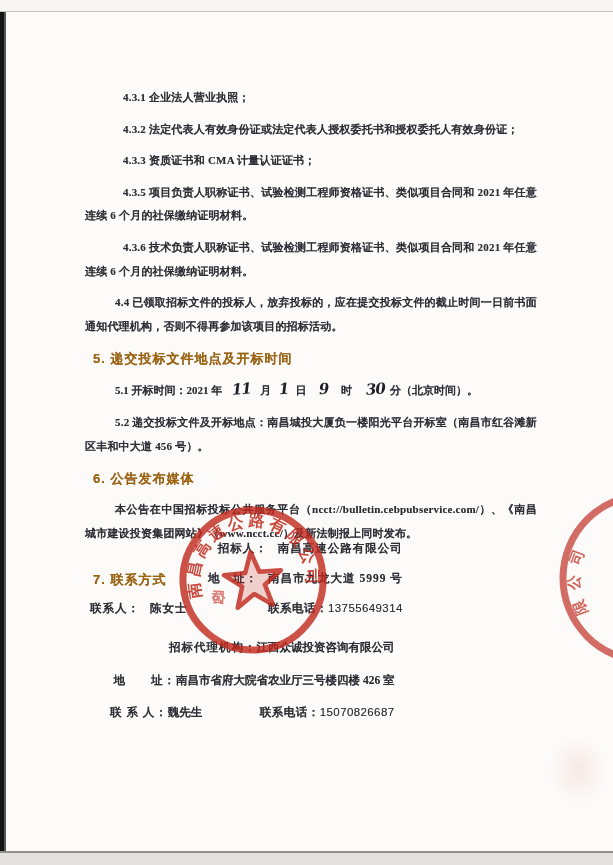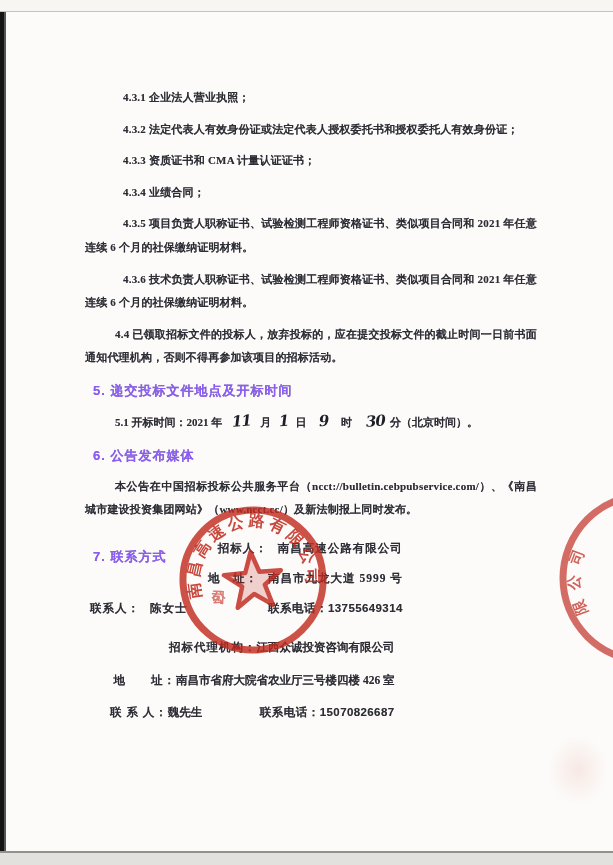--- a/index.html
+++ b/index.html
@@ -15,21 +15,21 @@
   #blush{position:absolute;left:548px;top:735px;width:60px;height:70px;
          background:radial-gradient(closest-side,rgba(205,70,50,.10),rgba(205,70,50,0));}
 
   
   #col{position:absolute;left:85px;top:78px;width:452px;color:#2d2d35;}
   .para{font-size:11px;line-height:23.6px;text-align:justify;font-weight:600;
         margin:8px 0 3px 0;letter-spacing:.2px;text-shadow:0 0 .5px rgba(45,45,55,.45);}
   .ind-a{text-indent:38px;}
   .ind-b{text-indent:30px;}
   .heading{font-family:"Liberation Sans",sans-serif;font-size:13px;font-weight:700;
-           color:#8b5cf6;margin:12px 0 10px 8px;letter-spacing:1px;
+           color:#a16207;margin:12px 0 10px 8px;letter-spacing:1px;
            text-shadow:0 0 .5px rgba(40,40,50,.5);}
   .heading.big-gap{margin-top:26px;}
   .line51{font-size:11px;font-weight:600;line-height:23.6px;text-indent:0;
           padding-left:30px;margin:0 0 3px 0;text-shadow:0 0 .5px rgba(45,45,55,.45);}
   .hw{display:inline-block;font-family:"DejaVu Serif",serif;font-style:italic;
       font-weight:600;font-size:15px;letter-spacing:-1px;color:#1e1e27;
       transform:rotate(-4deg);text-shadow:none;}
   .hw.m{margin:0 9px 0 10px;} .hw.d{margin:0 7px 0 8px;}
   .hw.h{margin:0 13px 0 12px;} .hw.mi{margin:0 5px 0 14px;}
 
@@ -39,50 +39,50 @@
   #tenderer{left:90px;top:541px;}
   #agency{left:110px;top:640px;}
   .crow{display:flex;align-items:baseline;}
   #tenderer .crow{margin-bottom:15px;justify-content:flex-end;}
   #agency .crow{margin-bottom:17.5px;justify-content:flex-end;}
   #tenderer .lbl{width:60px;letter-spacing:1px;}
   #tenderer .val{letter-spacing:1px;}
   #tenderer .val.contact-name{width:118px;}
   #agency .lbl{letter-spacing:1px;}
   .phone{letter-spacing:.5px;}
-  .num{font-family:"Liberation Sans",sans-serif;font-weight:700;letter-spacing:.4px;}
+  .num{font-family:"Liberation Sans",sans-serif;font-weight:400;letter-spacing:.4px;}
 
   
   #seal-main{position:absolute;left:163px;top:490px;width:180px;height:180px;
              transform:rotate(-5deg);opacity:.92;}
   #seal-edge{position:absolute;left:558px;top:490px;width:55px;height:178px;
              overflow:hidden;opacity:.85;}
   svg text{font-family:"Liberation Serif",serif;font-weight:700;}
 </style>
 </head>
 <body>
 
 <div id="scan">
   <div id="paper"></div>
   <div id="edge-left"></div>
   <div id="edge-top"></div>
 
   <div id="col">
     <p class="para ind-a">4.3.1 企业法人营业执照；</p>
     <p class="para ind-a">4.3.2 法定代表人有效身份证或法定代表人授权委托书和授权委托人有效身份证；</p>
     <p class="para ind-a">4.3.3 资质证书和 CMA 计量认证证书；</p>
-    <p class="para ind-a">4.3.4 业绩合同；</p>
     <p class="para ind-a">4.3.5 项目负责人职称证书、试验检测工程师资格证书、类似项目合同和 2021 年任意连续 6 个月的社保缴纳证明材料。</p>
     <p class="para ind-a">4.3.6 技术负责人职称证书、试验检测工程师资格证书、类似项目合同和 2021 年任意连续 6 个月的社保缴纳证明材料。</p>
     <p class="para ind-b">4.4 已领取招标文件的投标人，放弃投标的，应在提交投标文件的截止时间一日前书面通知代理机构，否则不得再参加该项目的招标活动。</p>
 
     <h2 class="heading">5. 递交投标文件地点及开标时间</h2>
     <p class="line51">
       <span>5.1 开标时间：2021 年</span><span class="hw m">11</span><span>月</span><span class="hw d">1</span><span>日</span><span class="hw h">9</span><span>时</span><span class="hw mi">30</span><span>分（北京时间）。</span>
     </p>
+    <p class="para ind-b">5.2 递交投标文件及开标地点：南昌城投大厦负一楼阳光平台开标室（南昌市红谷滩新区丰和中大道 456 号）。</p>
 
     <h2 class="heading">6. 公告发布媒体</h2>
     <p class="para ind-b">本公告在中国招标投标公共服务平台（ncct://bulletin.cebpubservice.com/）、《南昌城市建设投资集团网站》（www.ncct.cc/）及新法制报上同时发布。</p>
 
     <h2 class="heading big-gap">7. 联系方式</h2>
   </div>
 
   <div id="tenderer" class="contact">
     <div class="crow">
       <span class="lbl">招标人：</span>

